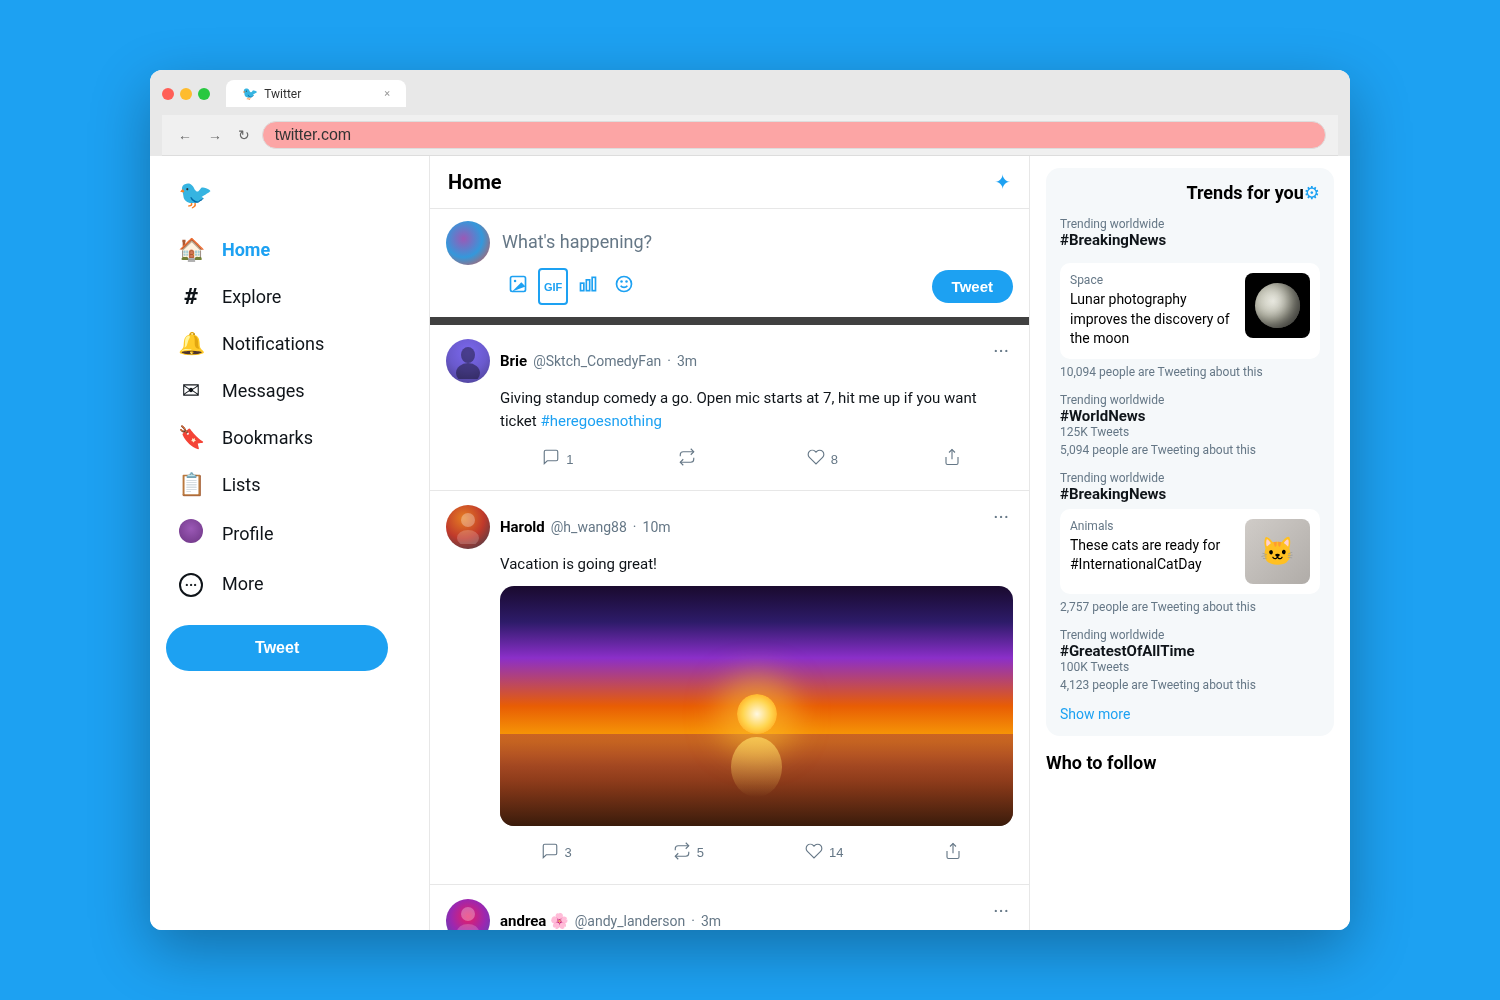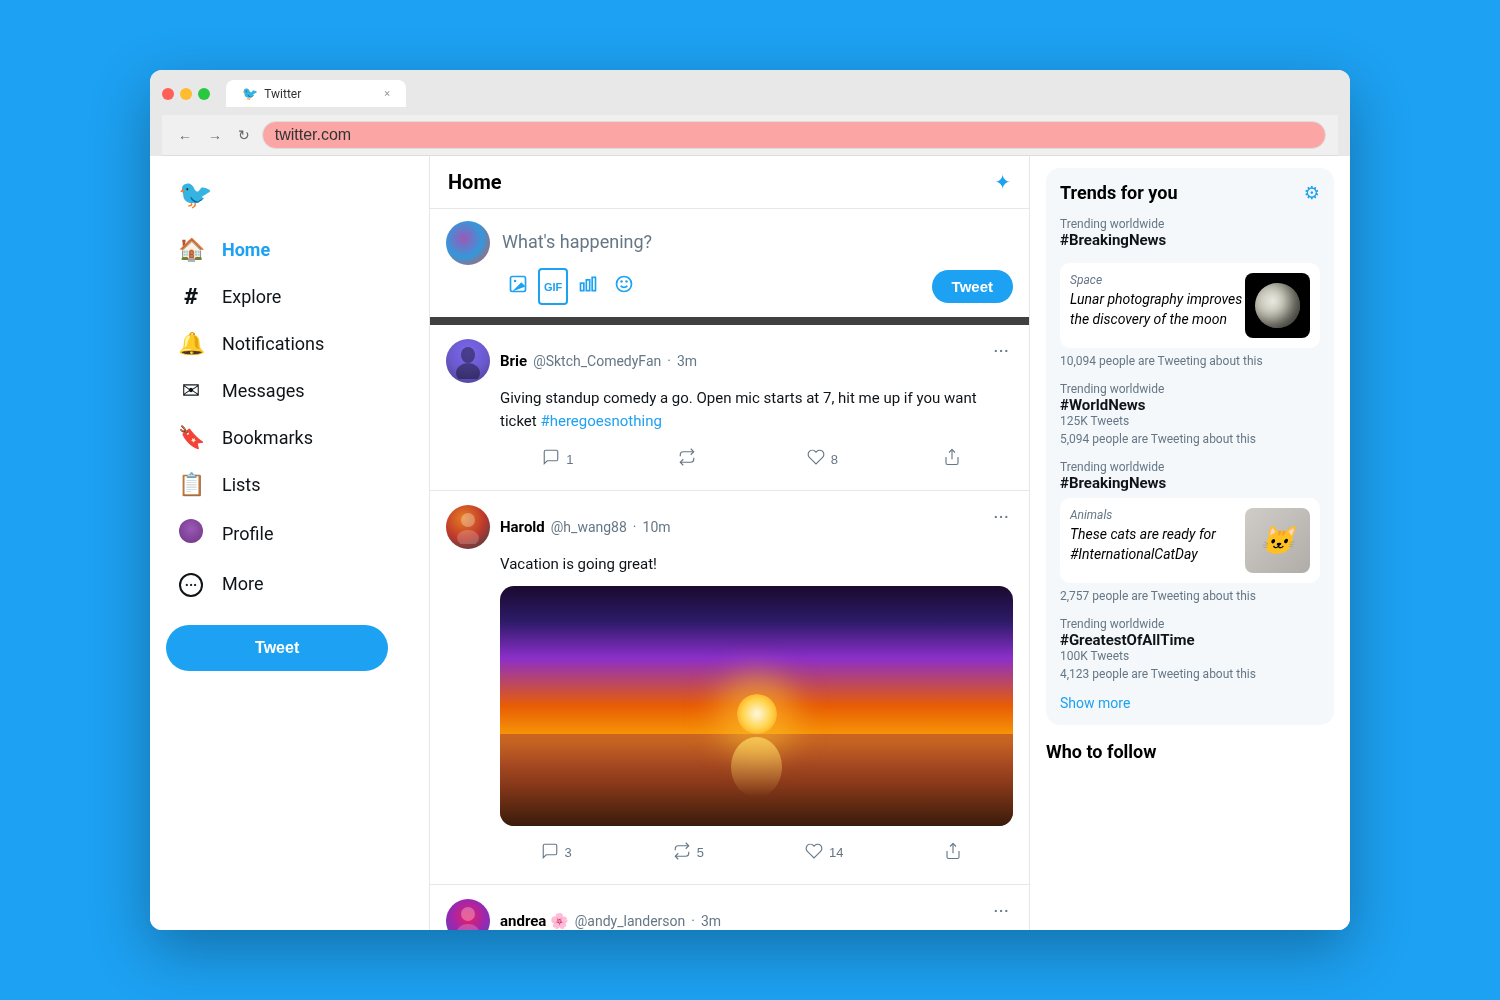--- a/index.html
+++ b/index.html
@@ -400,21 +400,21 @@
     }
 
     .trends-box {
       background: #f5f8fa;
       border-radius: 14px;
       padding: 14px;
       margin-bottom: 16px;
     }
     .trends-header {
       display: flex;
-      justify-content: space-between;
+      justify-content: flex-end;
       align-items: center;
       margin-bottom: 14px;
     }
     .trends-title {
       font-size: 18px;
       font-weight: 700;
     }
     .settings-icon {
       color: #1da1f2;
       font-size: 18px;
@@ -437,21 +437,20 @@
       font-size: 12px;
       color: #657786;
     }
     .trend-with-image {
       display: flex;
       gap: 0;
       background: #fff;
       border-radius: 10px;
       padding: 10px;
       margin: 6px 0;
-      font-style: italic;
     }
     .trend-image-content {
       flex: 1;
     }
     .trend-image-label {
       font-size: 12px;
       color: #657786;
       margin-bottom: 3px;
     }
     .trend-image-text {

